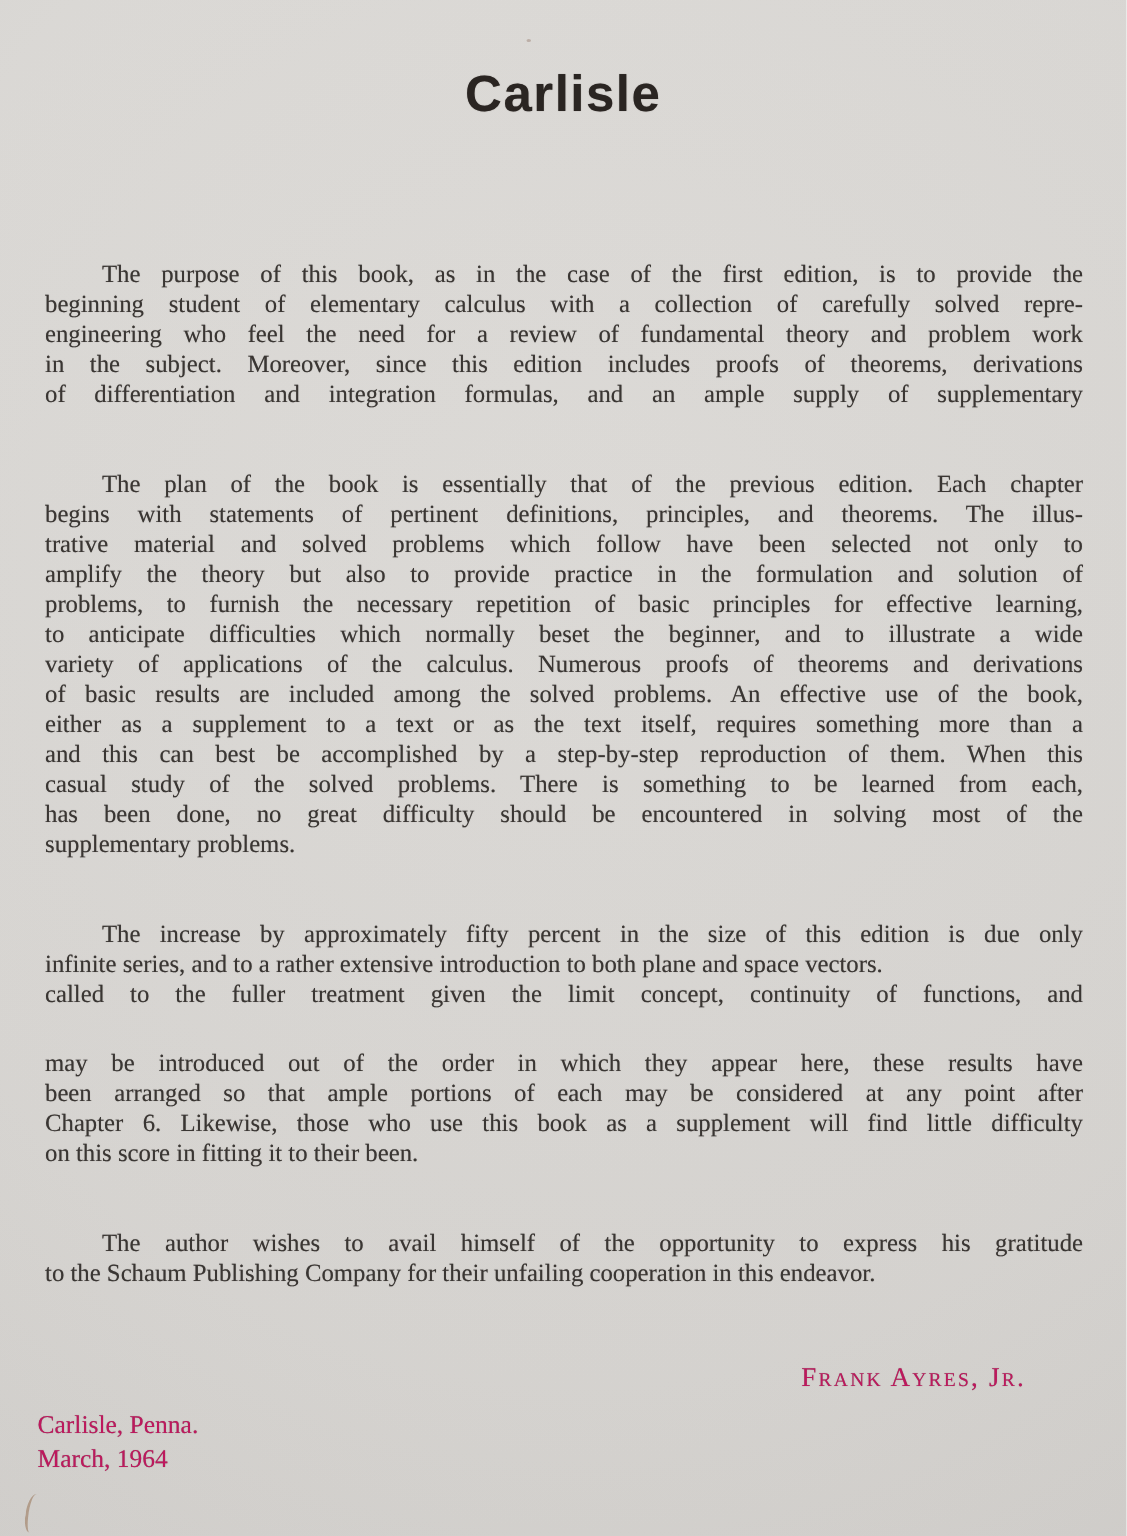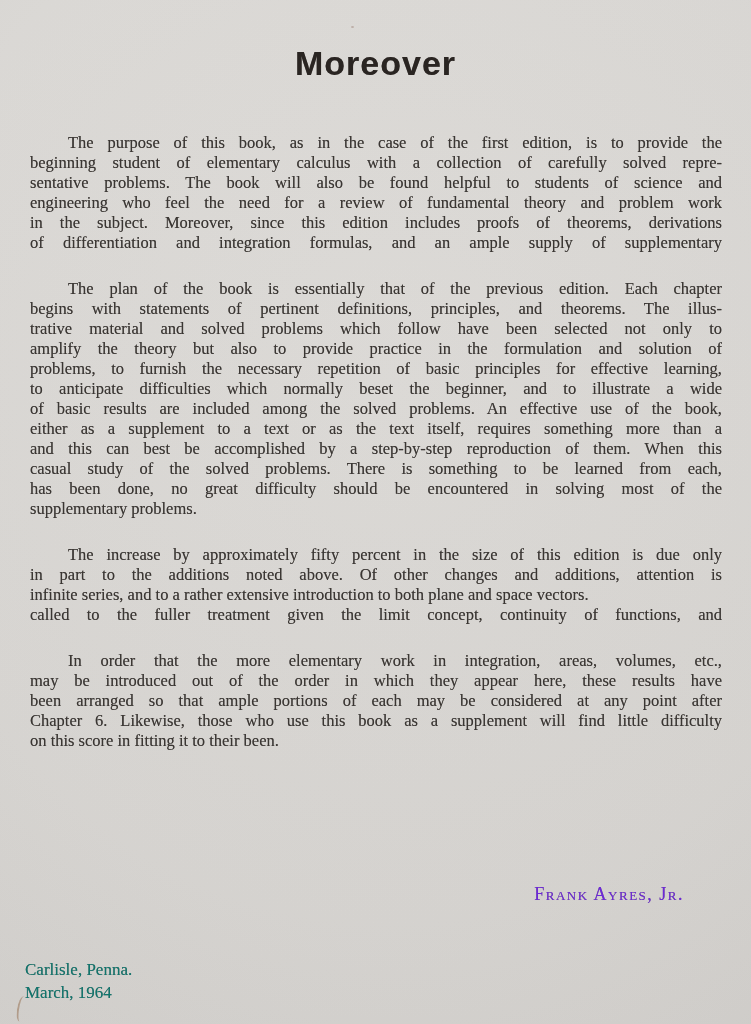--- a/index.html
+++ b/index.html
@@ -31,96 +31,97 @@
   }
   .para { margin: 0 0 26px 0; }
   .line {
     font-size: 16.5px;
     line-height: 20px;
     text-align: justify;
     text-align-last: justify;
     text-shadow: 0 0 0.5px rgba(58,54,51,0.55);
     white-space: normal;
   }
-  .line.first { text-indent: 38px; }
+  .line.first { text-indent: 38px; margin-top: 40px; }
   .line.last  { text-align-last: left; }
   .signature {
     position: absolute;
-    top: 884px; right: 67px;
+    top: 908px; right: 67px;
     font-size: 18px;
     font-variant: small-caps;
     letter-spacing: 1.5px;
-    color: #6d28d9;
+    color: #be185d;
     text-shadow: 0 0 0.5px rgba(58,54,51,0.55);
   }
   .colophon {
     position: absolute;
     left: 25px; top: 939px;
     font-size: 17px;
     line-height: 22.5px;
-    color: #0f766e;
+    color: #be185d;
     text-shadow: 0 0 0.5px rgba(58,54,51,0.55);
-    margin-top: 20px;
   }
   .fiber-mark {
     position: absolute;
     left: 17px; top: 996px;
     width: 8px; height: 26px;
     border-left: 2px solid rgba(140,95,60,0.45);
     border-radius: 60% 0 0 40%;
     transform: rotate(6deg);
   }
   .speck-mark {
     position: absolute;
     left: 351px; top: 26px;
     width: 3px; height: 2px;
     background: rgba(150,125,110,0.45);
     border-radius: 50%;
   }
 </style>
 </head>
 <body>
 
-<h1 class="page-title">Moreover</h1>
+<h1 class="page-title">Carlisle</h1>
 
 <div class="body-text" id="paragraphs">
     <div class="para">
       <div class="line first">The purpose of this book, as in the case of the first edition, is to provide the</div>
       <div class="line">beginning student of elementary calculus with a collection of carefully solved repre-</div>
-      <div class="line">sentative problems.  The book will also be found helpful to students of science and</div>
       <div class="line">engineering who feel the need for a review of fundamental theory and problem work</div>
       <div class="line">in the subject.  Moreover, since this edition includes proofs of theorems, derivations</div>
       <div class="line">of differentiation and integration formulas, and an ample supply of supplementary</div>
     </div>
     <div class="para">
       <div class="line first">The plan of the book is essentially that of the previous edition.  Each chapter</div>
       <div class="line">begins with statements of pertinent definitions, principles, and theorems.  The illus-</div>
       <div class="line">trative material and solved problems which follow have been selected not only to</div>
       <div class="line">amplify the theory but also to provide practice in the formulation and solution of</div>
       <div class="line">problems, to furnish the necessary repetition of basic principles for effective learning,</div>
       <div class="line">to anticipate difficulties which normally beset the beginner, and to illustrate a wide</div>
+      <div class="line">variety of applications of the calculus.  Numerous proofs of theorems and derivations</div>
       <div class="line">of basic results are included among the solved problems.  An effective use of the book,</div>
       <div class="line">either as a supplement to a text or as the text itself, requires something more than a</div>
       <div class="line">and this can best be accomplished by a step-by-step reproduction of them.  When this</div>
       <div class="line">casual study of the solved problems.  There is something to be learned from each,</div>
       <div class="line">has been done, no great difficulty should be encountered in solving most of the</div>
       <div class="line last">supplementary problems.</div>
     </div>
     <div class="para">
       <div class="line first">The increase by approximately fifty percent in the size of this edition is due only</div>
-      <div class="line">in part to the additions noted above.  Of other changes and additions, attention is</div>
       <div class="line last">infinite series, and to a rather extensive introduction to both plane and space vectors.</div>
       <div class="line">called to the fuller treatment given the limit concept, continuity of functions, and</div>
     </div>
     <div class="para">
-      <div class="line first">In order that the more elementary work in integration, areas, volumes, etc.,</div>
       <div class="line">may be introduced out of the order in which they appear here, these results have</div>
       <div class="line">been arranged so that ample portions of each may be considered at any point after</div>
       <div class="line">Chapter 6.  Likewise, those who use this book as a supplement will find little difficulty</div>
       <div class="line last">on this score in fitting it to their been.</div>
+    </div>
+    <div class="para">
+      <div class="line first">The author wishes to avail himself of the opportunity to express his gratitude</div>
+      <div class="line last">to the Schaum Publishing Company for their unfailing cooperation in this endeavor.</div>
     </div>
   </div>
 
 <div class="signature">Frank Ayres, Jr.</div>
 
 <div class="colophon">
   <div>Carlisle, Penna.</div>
   <div>March, 1964</div>
 </div>
 

